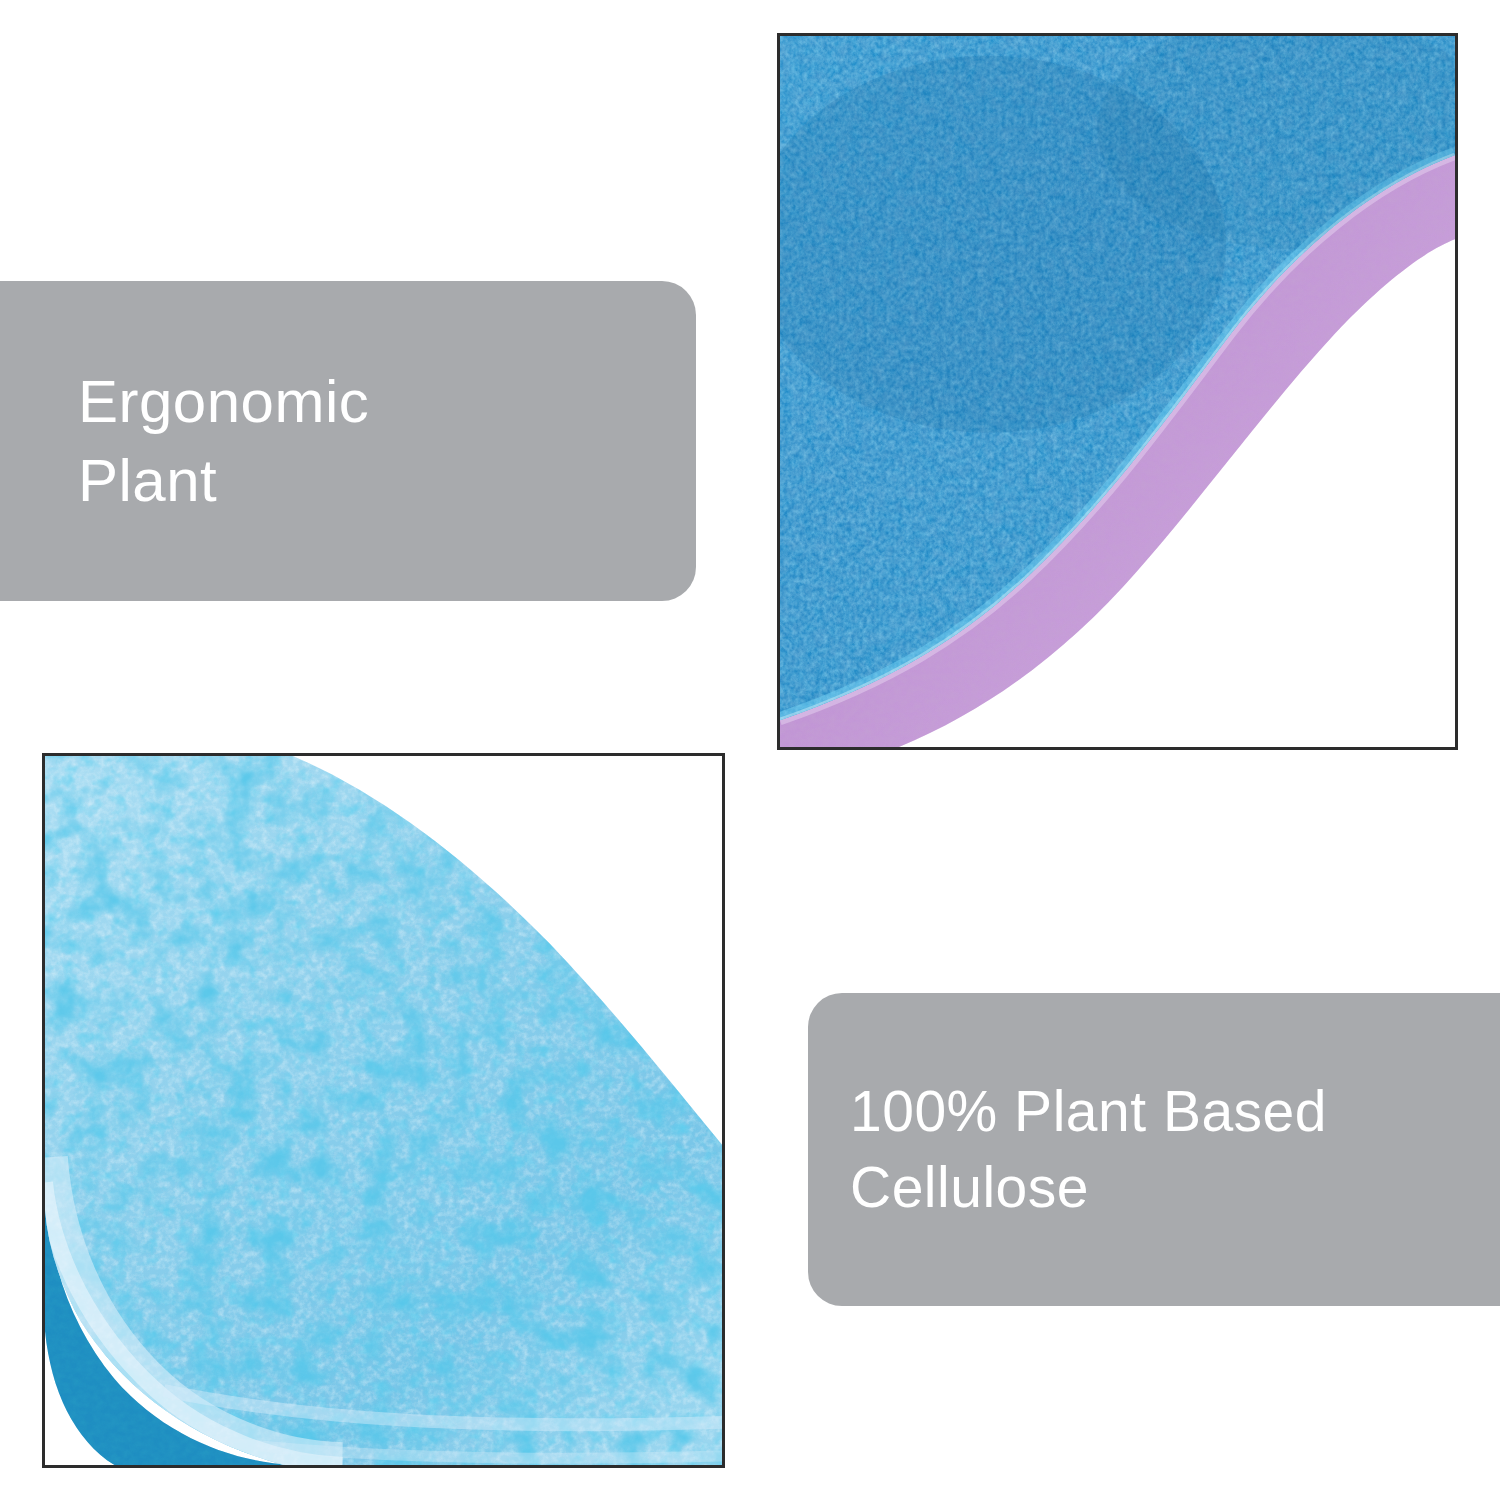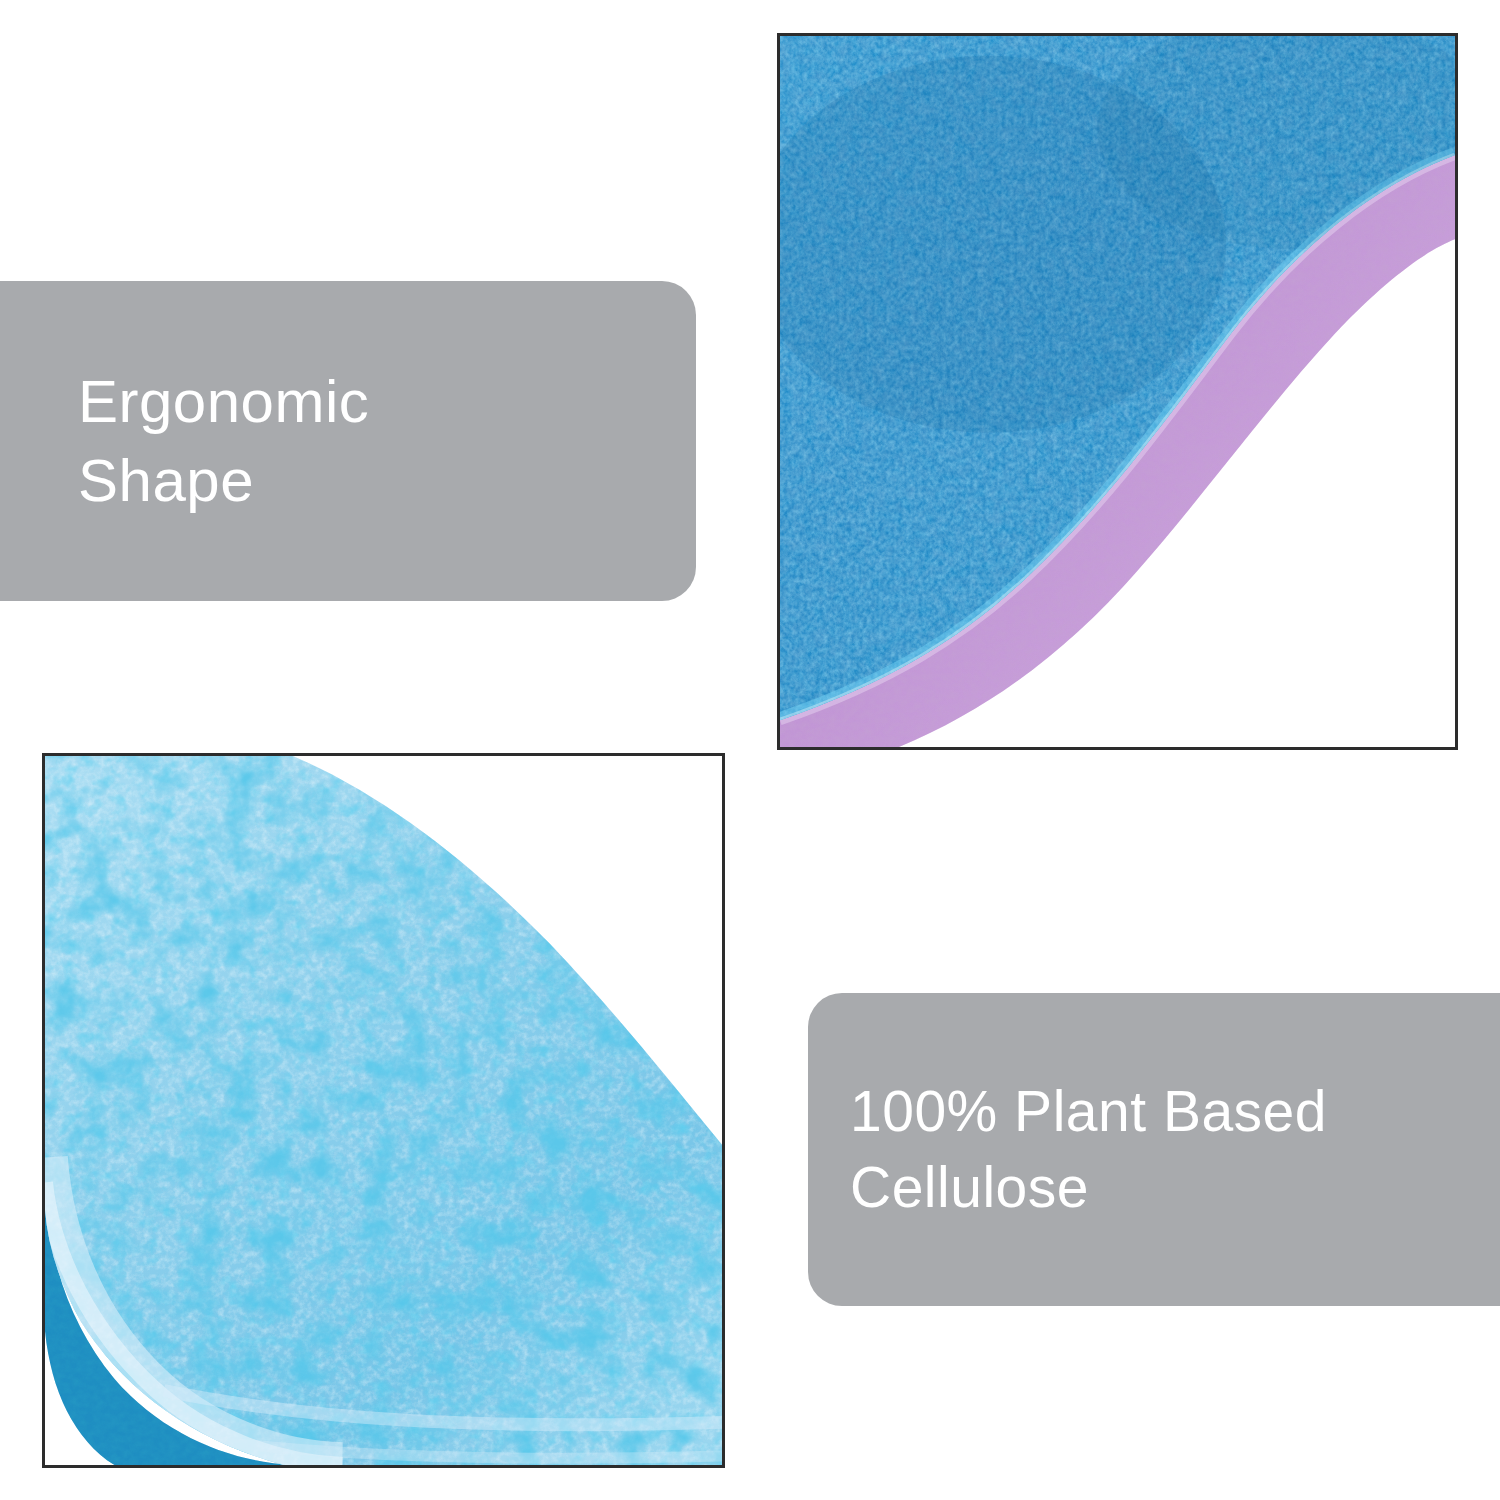--- a/index.html
+++ b/index.html
@@ -281,21 +281,21 @@
         <path d="M 120 640 C 260 668, 430 680, 683 672" fill="none" stroke="#d9eefa" stroke-width="13" opacity="0.45"></path>
         <path d="M 160 690 C 300 706, 460 712, 683 706" fill="none" stroke="#d9eefa" stroke-width="11" opacity="0.35"></path>
 
         <path d="M 250 0 C 340 38, 430 108, 510 190 C 575 258, 632 330, 683 392 L 683 250 L 400 0 Z" fill="#ffffff" opacity="0.18"></path>
       </g>
     </svg>
   </div>
 
   <div class="pill" id="pill-ergonomic">
     <div class="pill-text">Ergonomic
-Shape</div>
+Plant</div>
   </div>
 
   <div class="pill" id="pill-cellulose">
     <div class="pill-text">100% Plant Based
 Cellulose</div>
   </div>
 
 </div>
 
 </body></html>

